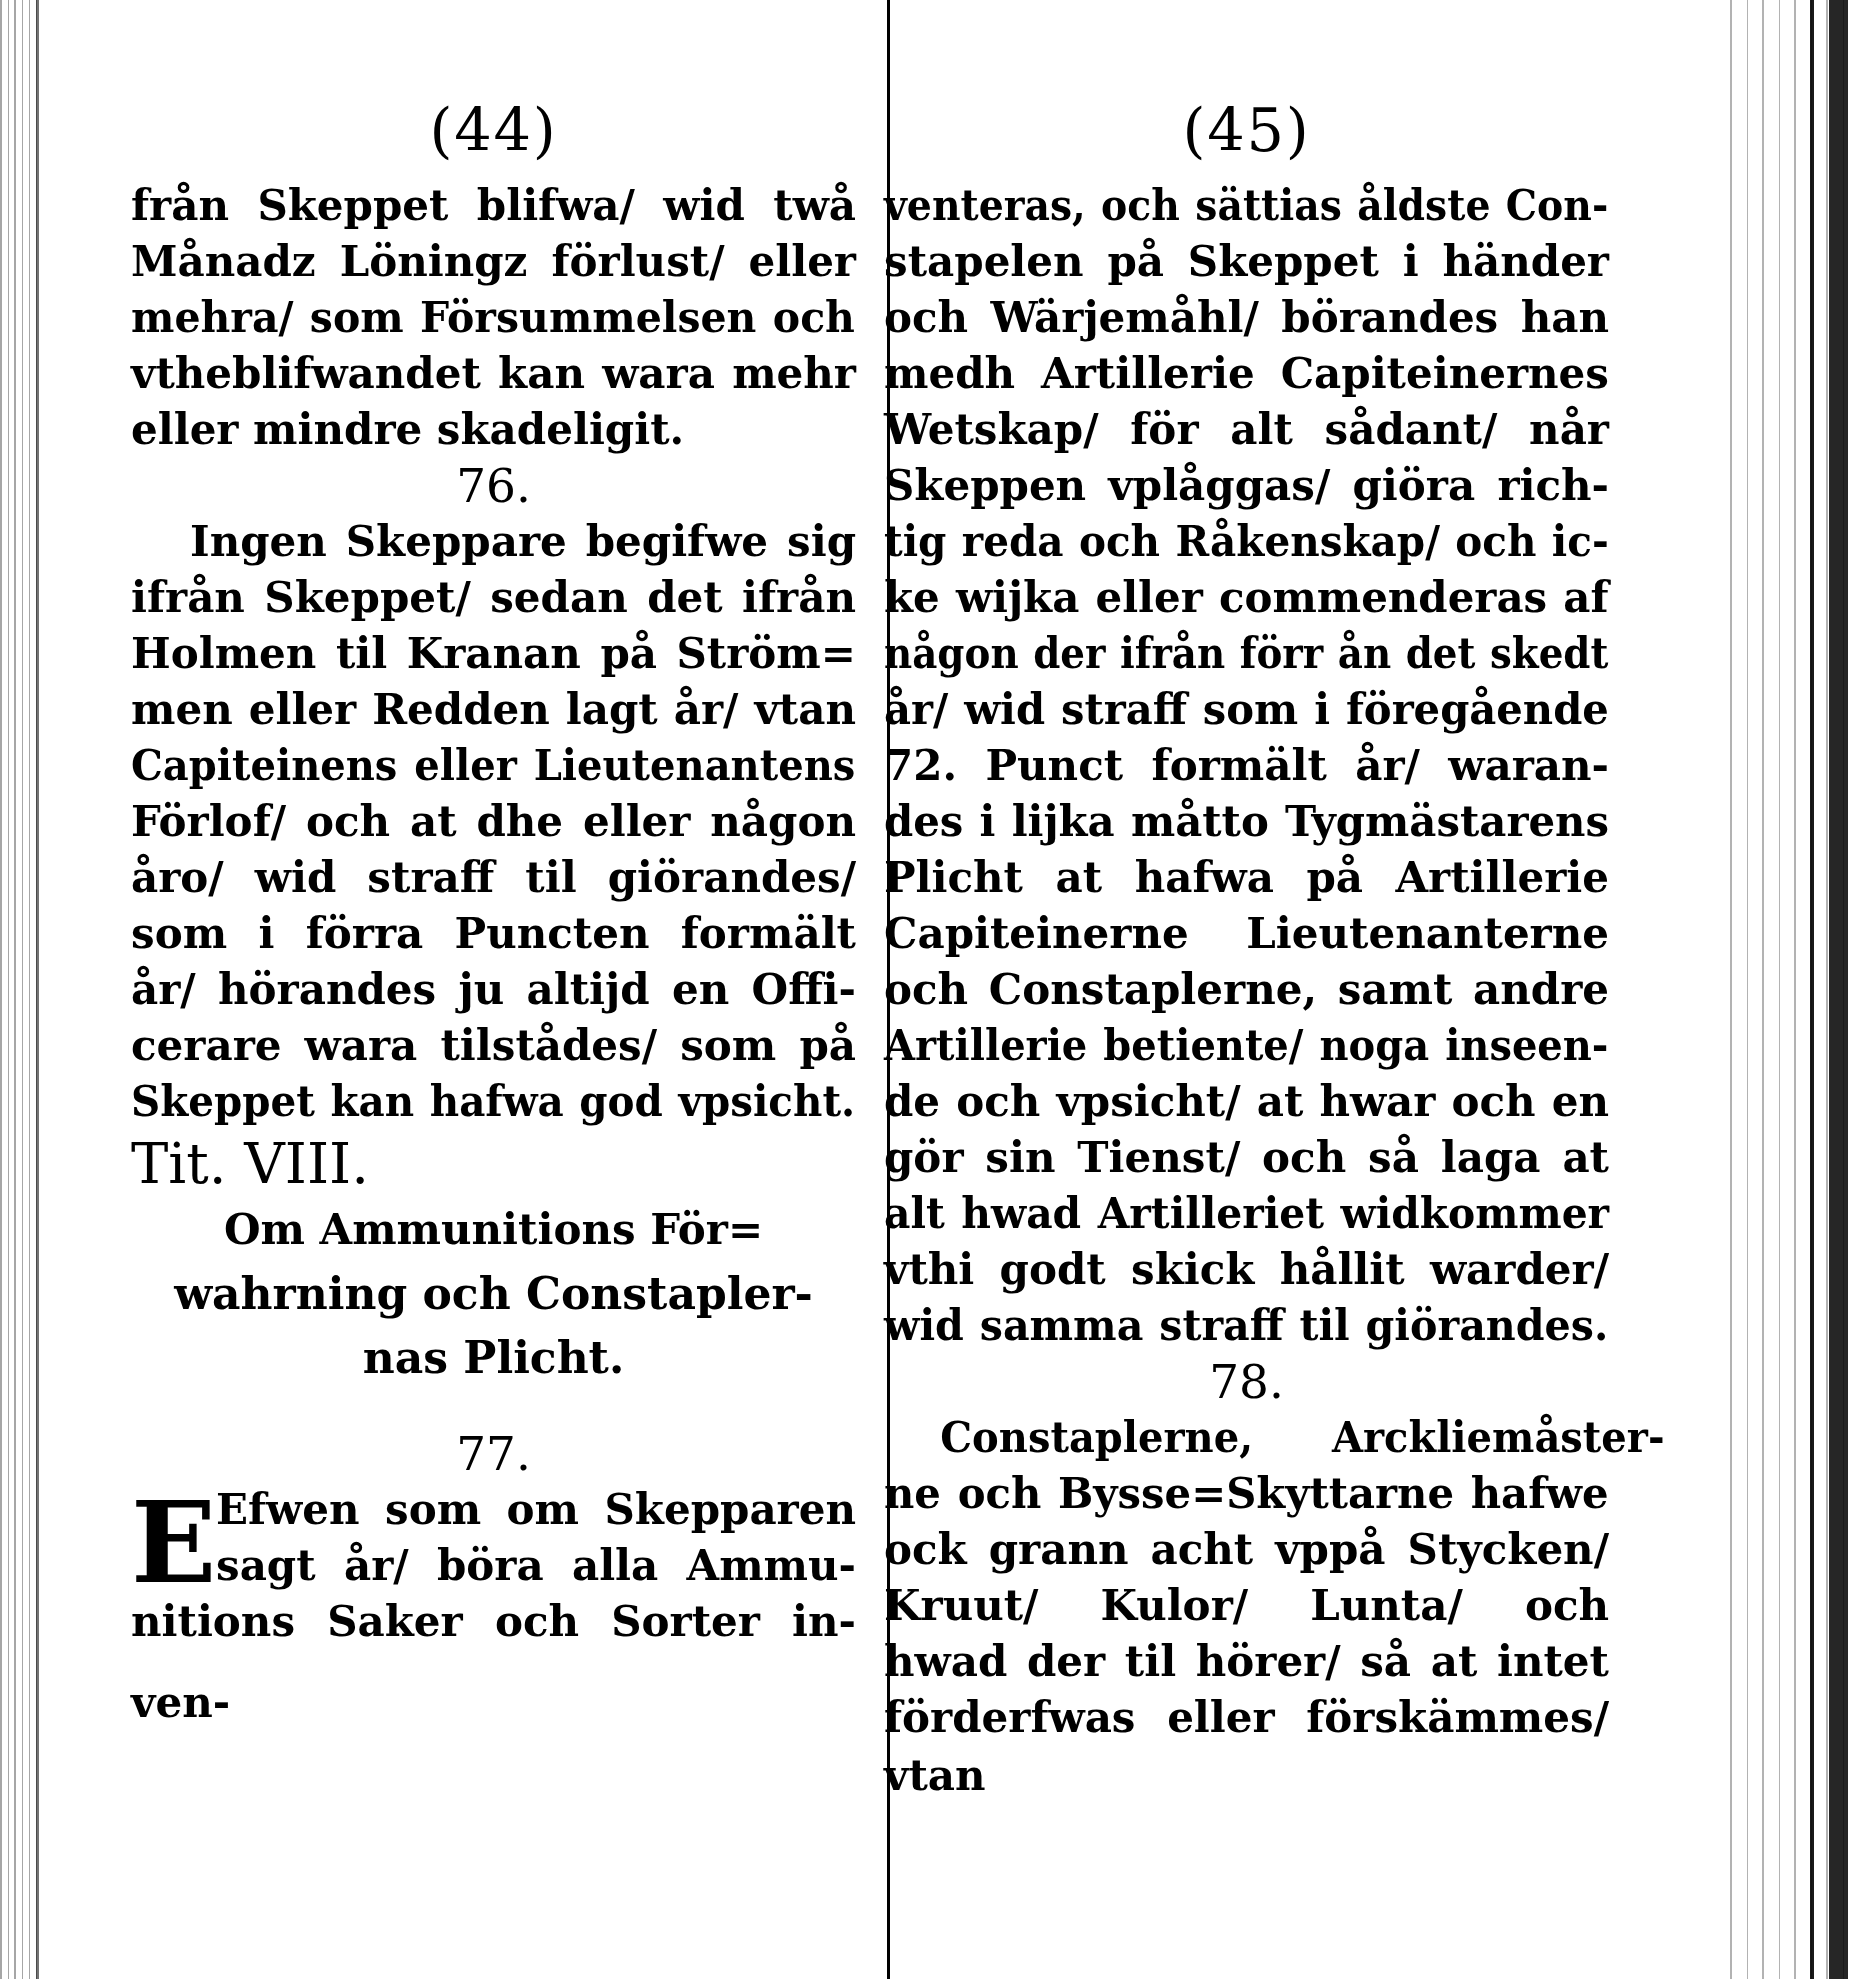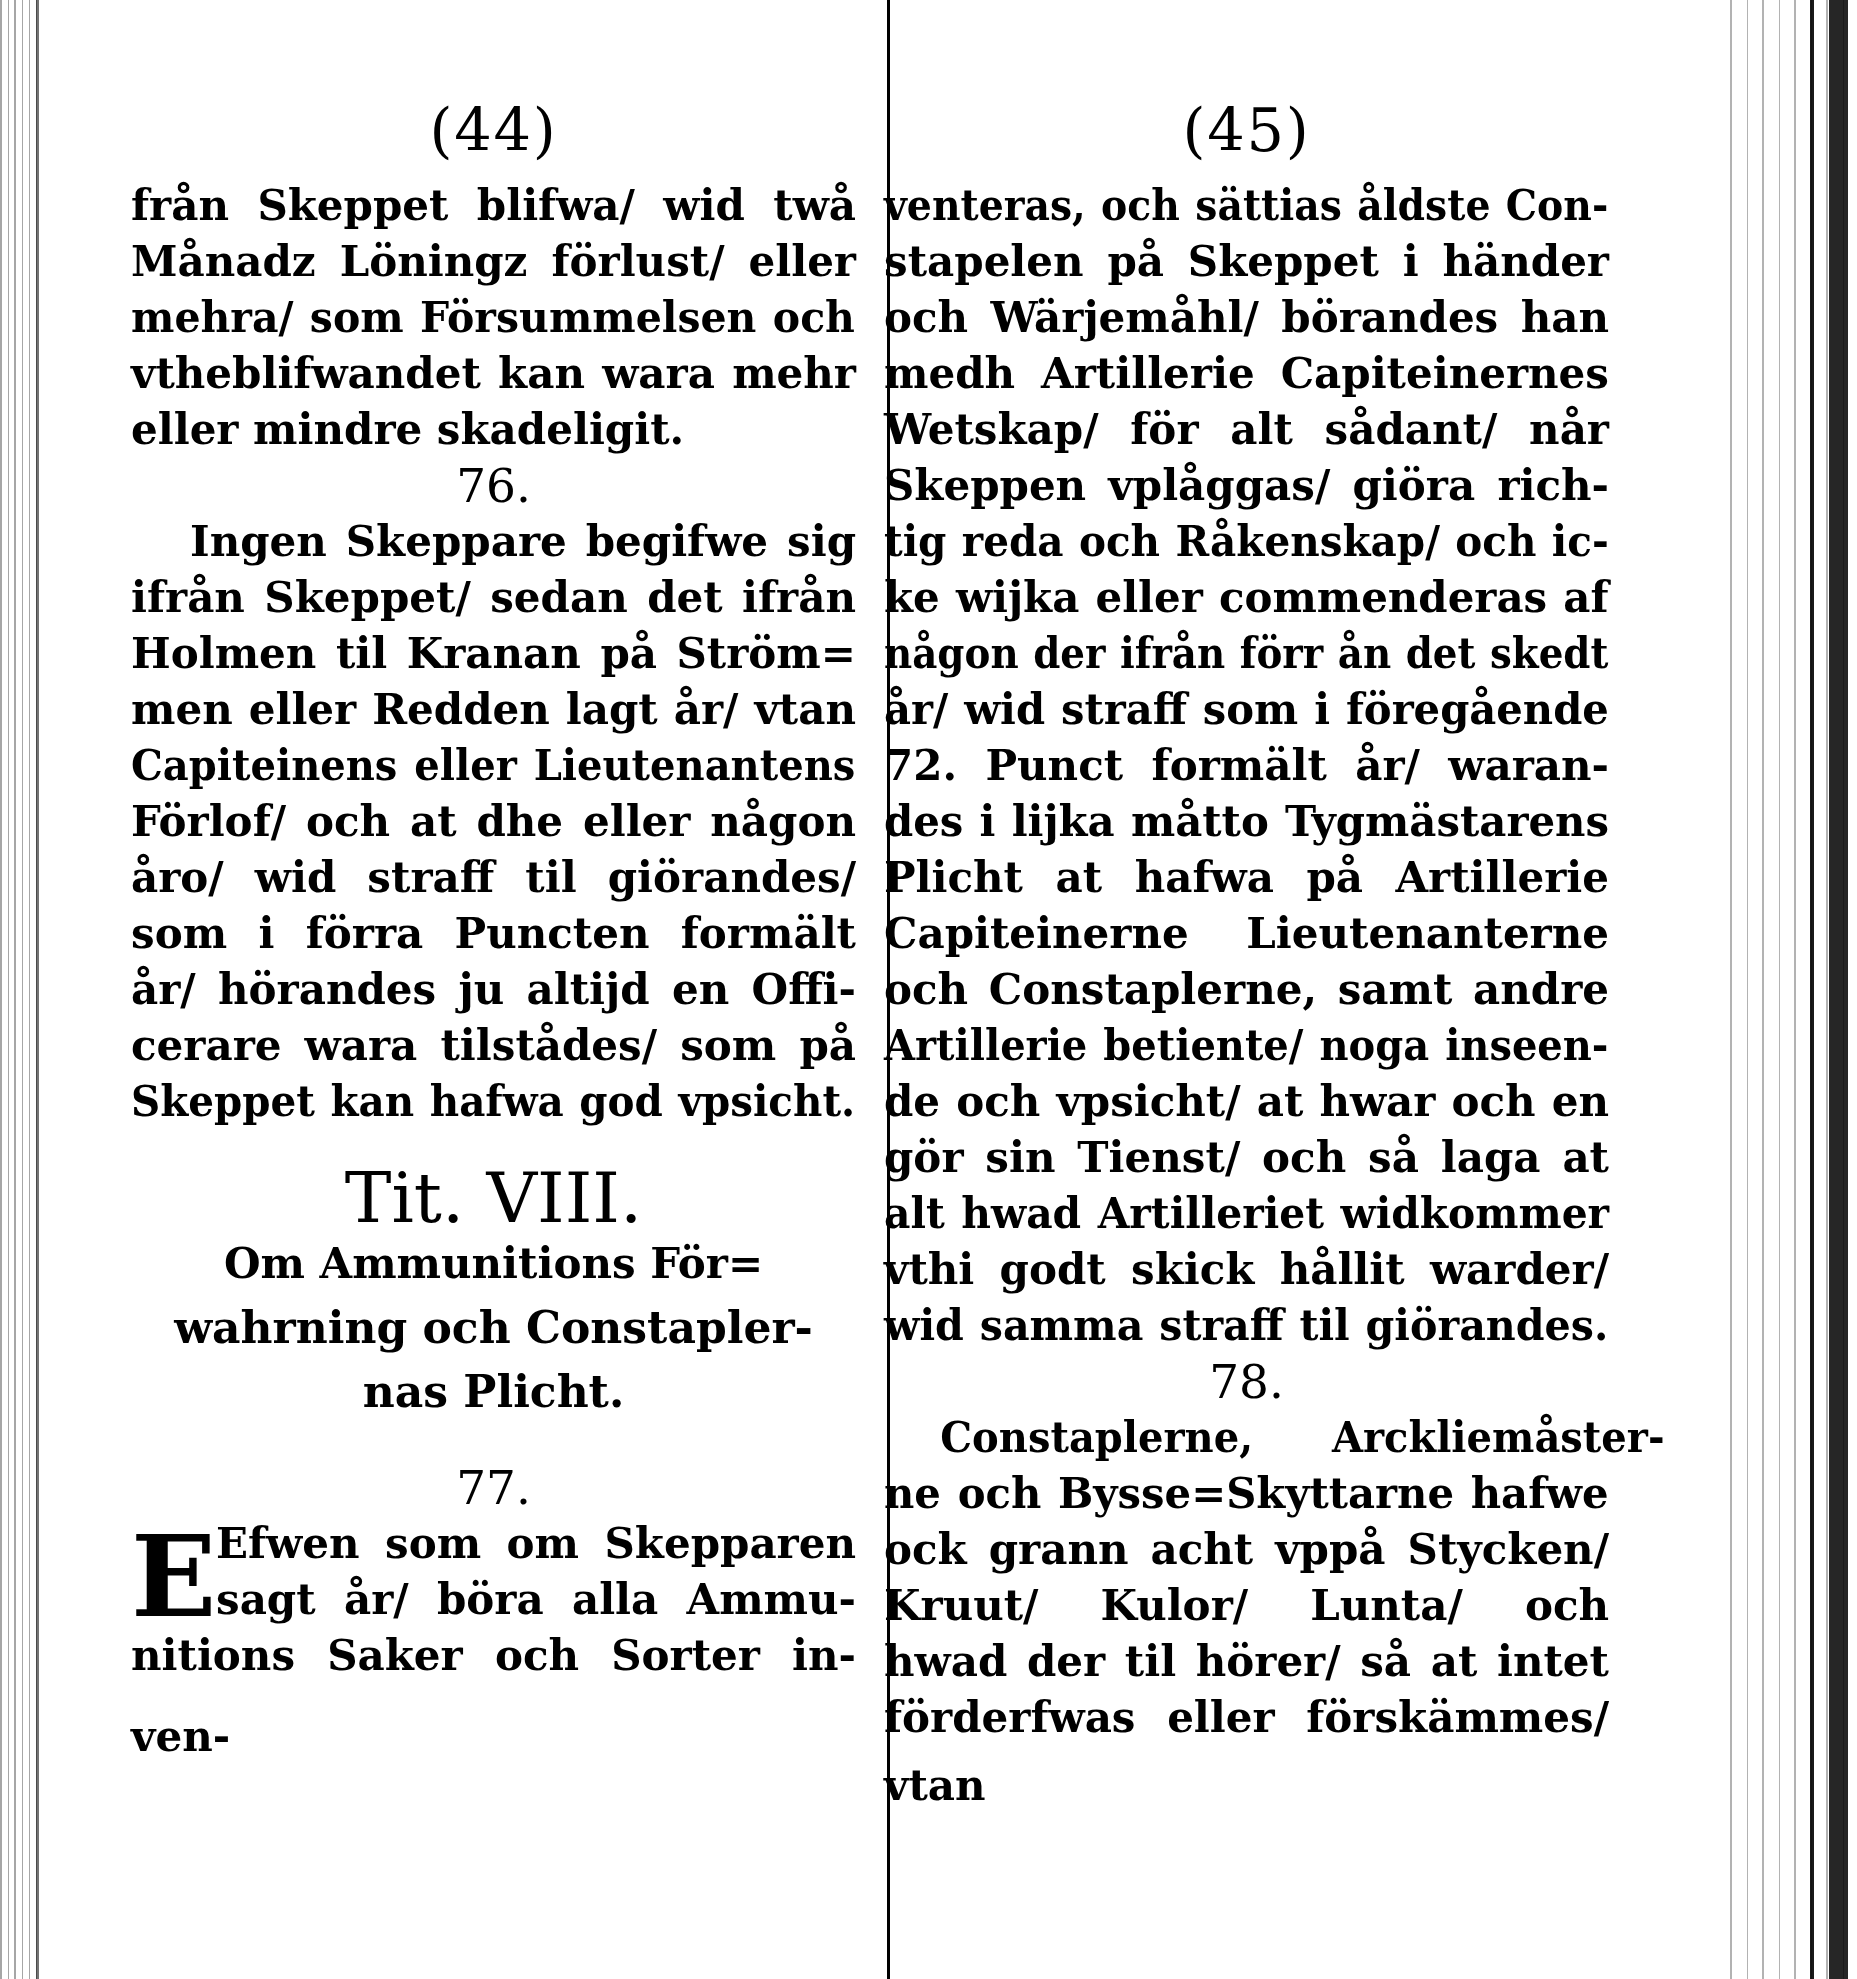--- a/index.html
+++ b/index.html
@@ -21,30 +21,30 @@
   .page-right { left: 884px; width: 725px; }
 
   .folio { text-align: center; font-family: "DejaVu Serif", serif; font-size: 59px; line-height: 61px;
            margin-top: 100px; height: 78px; letter-spacing: 1.7px; }
   .line { font-family: "DejaVu Serif", serif; font-weight: bold; font-size: 42px; line-height: 56px;
           height: 56px; white-space: nowrap; text-align: justify; text-align-last: justify;
           transform-origin: left center; }
   .line.last { text-align-last: left; }
   .line.indent { padding-left: 59px; }
   .art-no { text-align: center; font-family: "DejaVu Serif", serif; font-size: 47px; line-height: 56px; height: 56px; }
-  .title-tit { text-align: center; font-family: "DejaVu Serif", serif; font-size: 70px; line-height: 68px; height: 68px; margin-top: 34px; }
+  .title-tit { font-family: "DejaVu Serif", serif; font-size: 56px; line-height: 68px; height: 68px; }
   .title-line { text-align: center; font-family: "DejaVu Serif", serif; font-weight: bold; font-size: 42px; line-height: 64px; height: 64px; white-space: nowrap; }
   .title-line.sub { font-size: 44px; }
   .gap-title { height: 36px; }
   .drop-row { position: relative; }
   .drop-cap { position: absolute; left: 0; top: 5.1px; font-family: "DejaVu Serif", serif; font-weight: bold;
               font-size: 112px; line-height: 112px; }
   .drop-line { padding-left: 85px; }
   .catch { font-weight: bold; font-size: 42px; line-height: 56px; height: 56px; margin-top: 25.4px; }
-  .page-right .catch { margin-top: 12px; }
+  .page-right .catch { margin-top: 2px; }
 </style>
 </head>
 <body>
 
 <div class="scan-edge-left"></div>
 <div class="scan-edge-left-line"></div>
 <div class="scan-edge-right"></div>
 <div class="scan-edge-right-line"></div>
 <div class="scan-edge-right-band"></div>
 <div class="gutter"></div>

